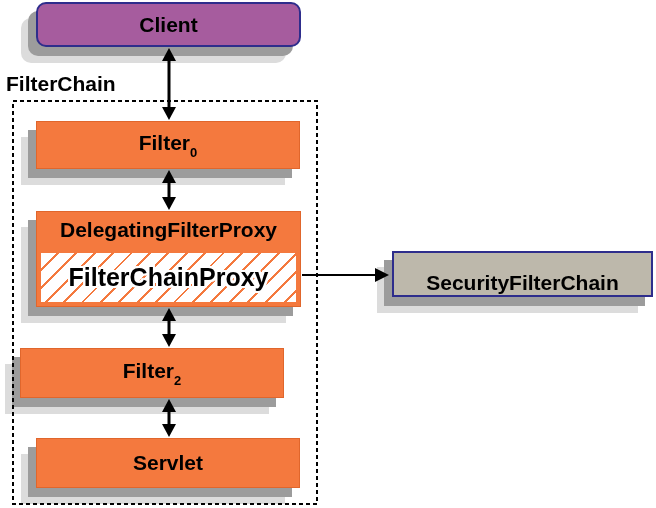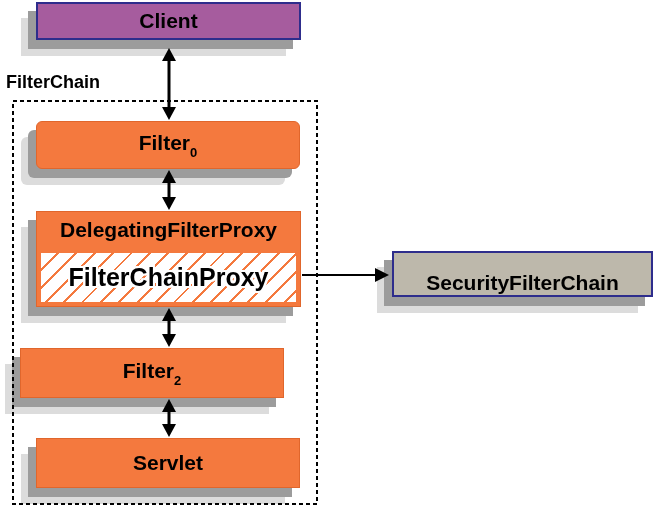--- a/index.html
+++ b/index.html
@@ -11,43 +11,43 @@
   .box {
     position:absolute; box-sizing:border-box;
     display:flex; align-items:center; justify-content:center;
     font-weight:bold; font-size:21px; color:var(--text-color,#000);
     box-shadow:-8px 9px 0 var(--shadow-dark), -15px 16px 0 var(--shadow-light);
   }
   .orange { background:var(--orange-fill); border:1px solid var(--orange-border); }
   .purple { background:var(--purple-fill); border:2px solid var(--navy-border); }
   .tan    { background:var(--tan-fill);    border:2px solid var(--navy-border); }
 
-  .pos-client  { left:36px; top:2px;   width:265px; height:38px; }
-  .pos-filter0 { left:36px; top:121px; width:264px; height:48px;border-radius:6px; }
+  .pos-client  { left:36px; top:2px;   width:265px; height:45px;border-radius:10px; }
+  .pos-filter0 { left:36px; top:121px; width:264px; height:48px; }
   .pos-dfp     { left:36px; top:211px; width:265px; height:96px;
                  align-items:flex-start; padding-top:6px; }
   .pos-filter2 { left:20px; top:348px; width:264px; height:50px; }
   .pos-servlet { left:36px; top:438px; width:264px; height:50px; }
   .pos-sfc     { left:392px; top:251px; width:261px; height:46px;align-items:flex-end; }
 
   .hatched {
     position:absolute; left:40px; top:252px; width:257px; height:51px;
     box-sizing:border-box; border:1px solid var(--orange-fill);
     background-color:#fff;
     background-image:repeating-linear-gradient(135deg,
       rgba(0,0,0,0) 0px, rgba(0,0,0,0) 11px,
       var(--orange-fill) 11px, var(--orange-fill) 13px);
     display:flex; align-items:center; justify-content:center;
     font-weight:bold; font-size:25px; color:var(--text-color,#000);
     text-shadow:-2px -2px 0 #fff, 2px -2px 0 #fff, -2px 2px 0 #fff, 2px 2px 0 #fff,
                  0 -2px 0 #fff, 0 2px 0 #fff, -2px 0 0 #fff, 2px 0 0 #fff;
   }
   .group-label {
     position:absolute; left:6px; top:72px;
-    font-weight:bold; font-size:18px; color:var(--text-color,#000);
+    font-weight:bold; font-size:21px; color:var(--text-color,#000);
   }
   .sub { font-size:13px; vertical-align:-7px; font-weight:bold; }
   #overlay { position:absolute; left:0; top:0; pointer-events:none; }
 </style>
 </head>
 <body>
 
 <div id="canvas">
 
   <div class="box purple pos-client">

